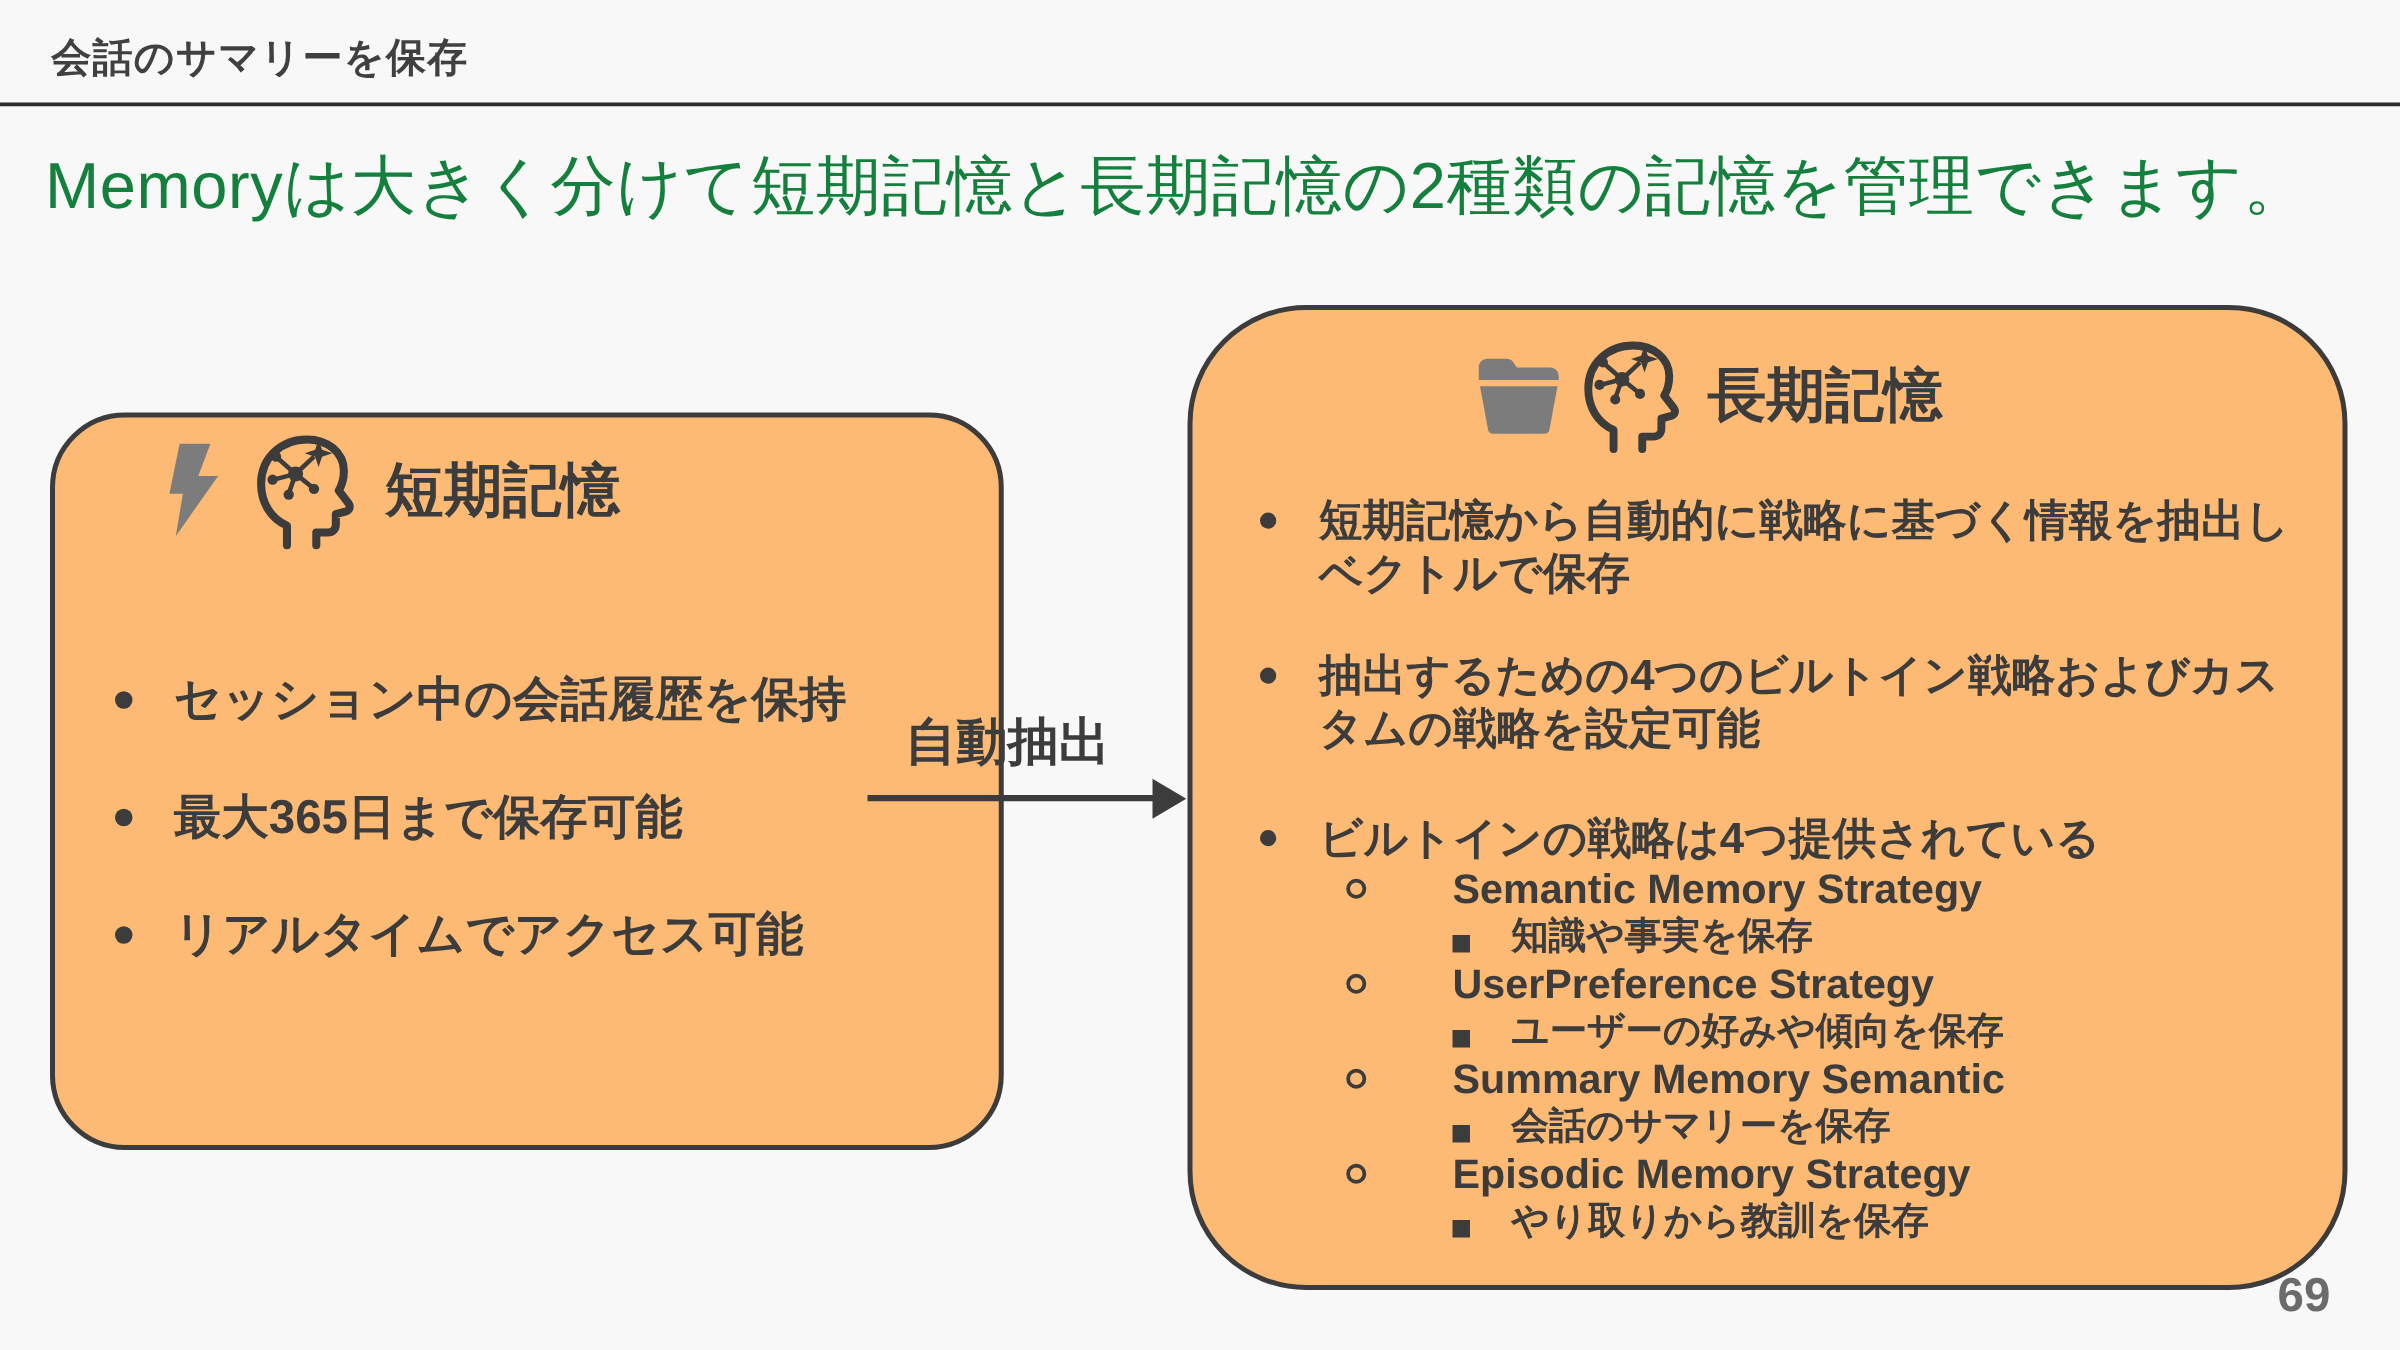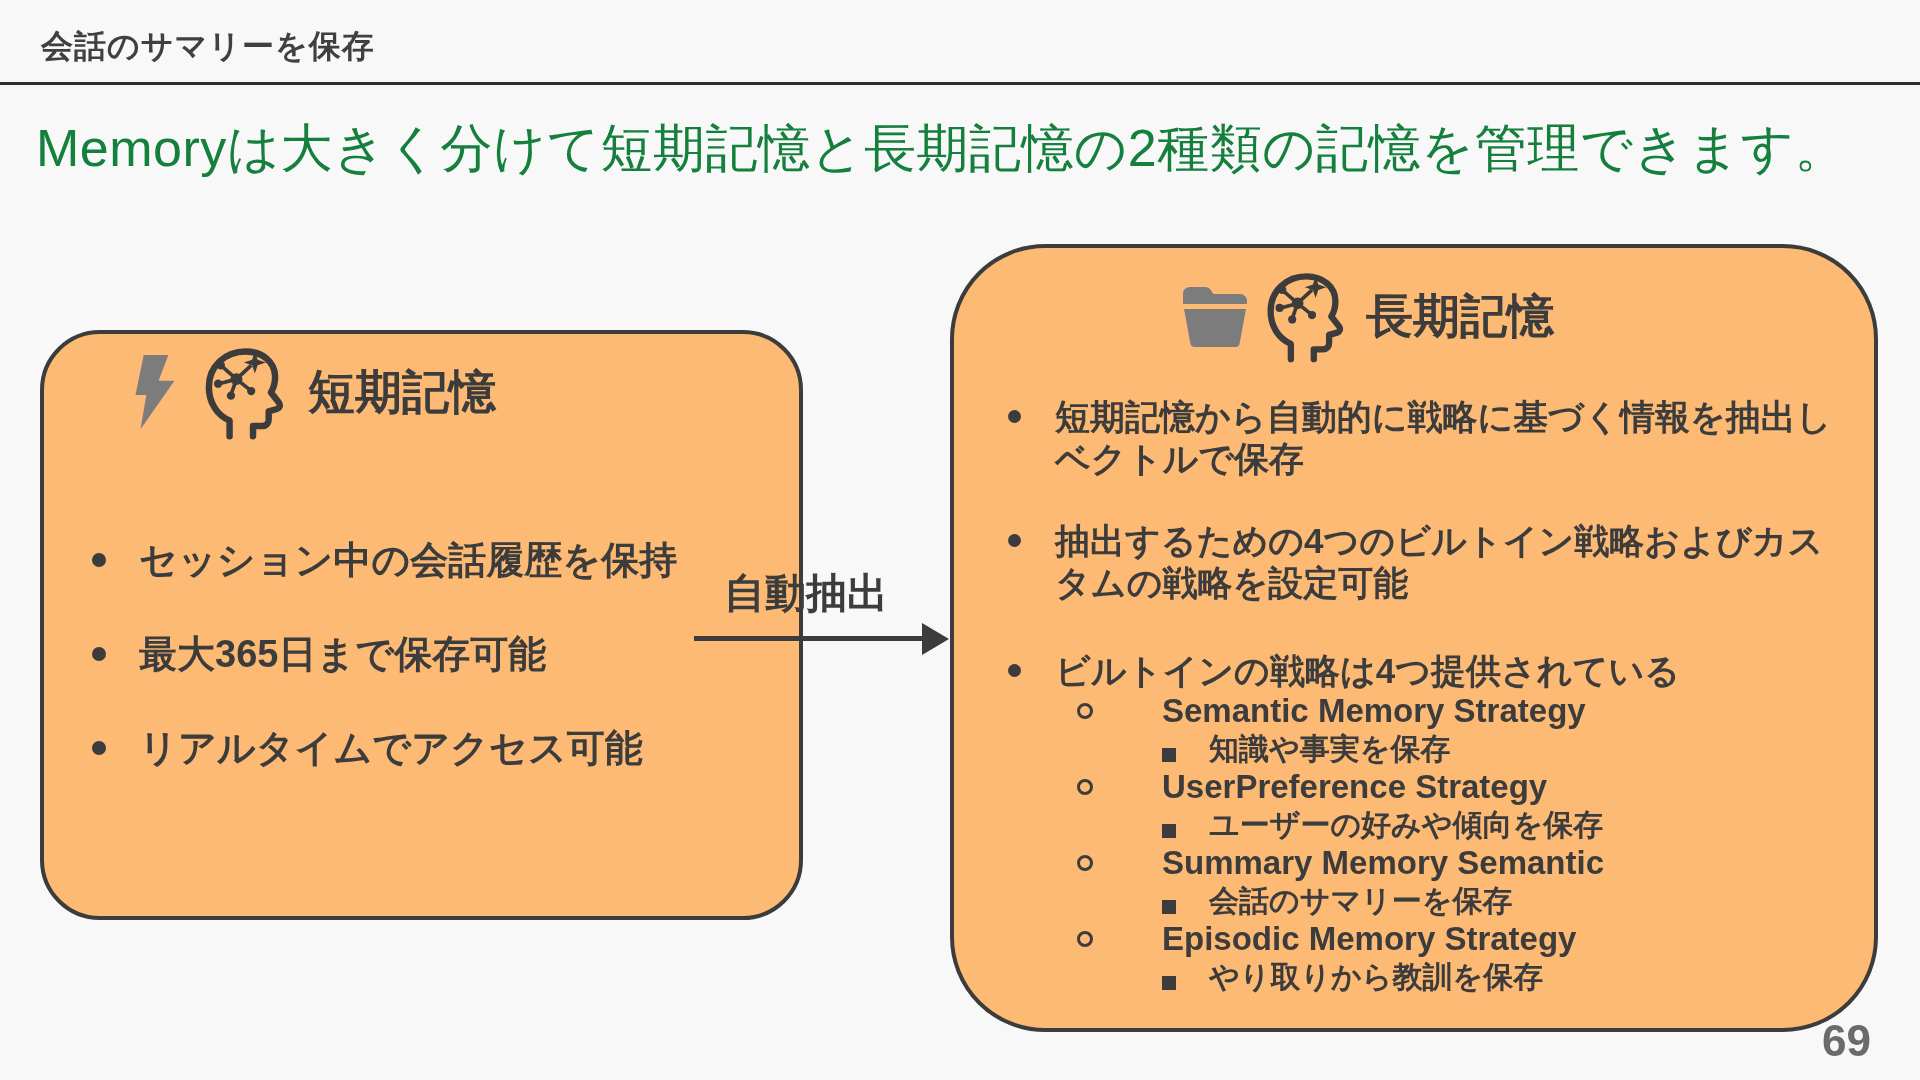--- a/index.html
+++ b/index.html
@@ -66,21 +66,21 @@
     width:16px;height:16px;border:3px solid #3c3c3c;border-radius:50%;
     box-sizing:border-box;flex:none;margin:11px 37px 0 0;background:transparent;
   }
   .strat-name{font-size:33px;font-weight:700;color:#3c3c3c;line-height:38px;white-space:nowrap;margin-left:32px;}
   .strat-desc-row{display:flex;align-items:center;padding-left:154px;height:38px;}
   .square-marker{width:14px;height:14px;background:#3c3c3c;flex:none;margin:12px 33px 0 0;}
   .strat-desc{font-size:30px;font-weight:700;color:#3c3c3c;line-height:38px;white-space:nowrap;}
 
   .page-number{
     position:absolute;left:1822px;top:1016px;
-    font-size:44px;font-weight:700;color:#6b6b6b;white-space:nowrap;
+    font-size:38px;font-weight:700;color:#6b6b6b;white-space:nowrap;
   }
 
   svg{display:block;}
 </style>
 </head>
 <body>
 
 <div class="stage">
 
   <div class="slide-title">会話のサマリーを保存</div>

